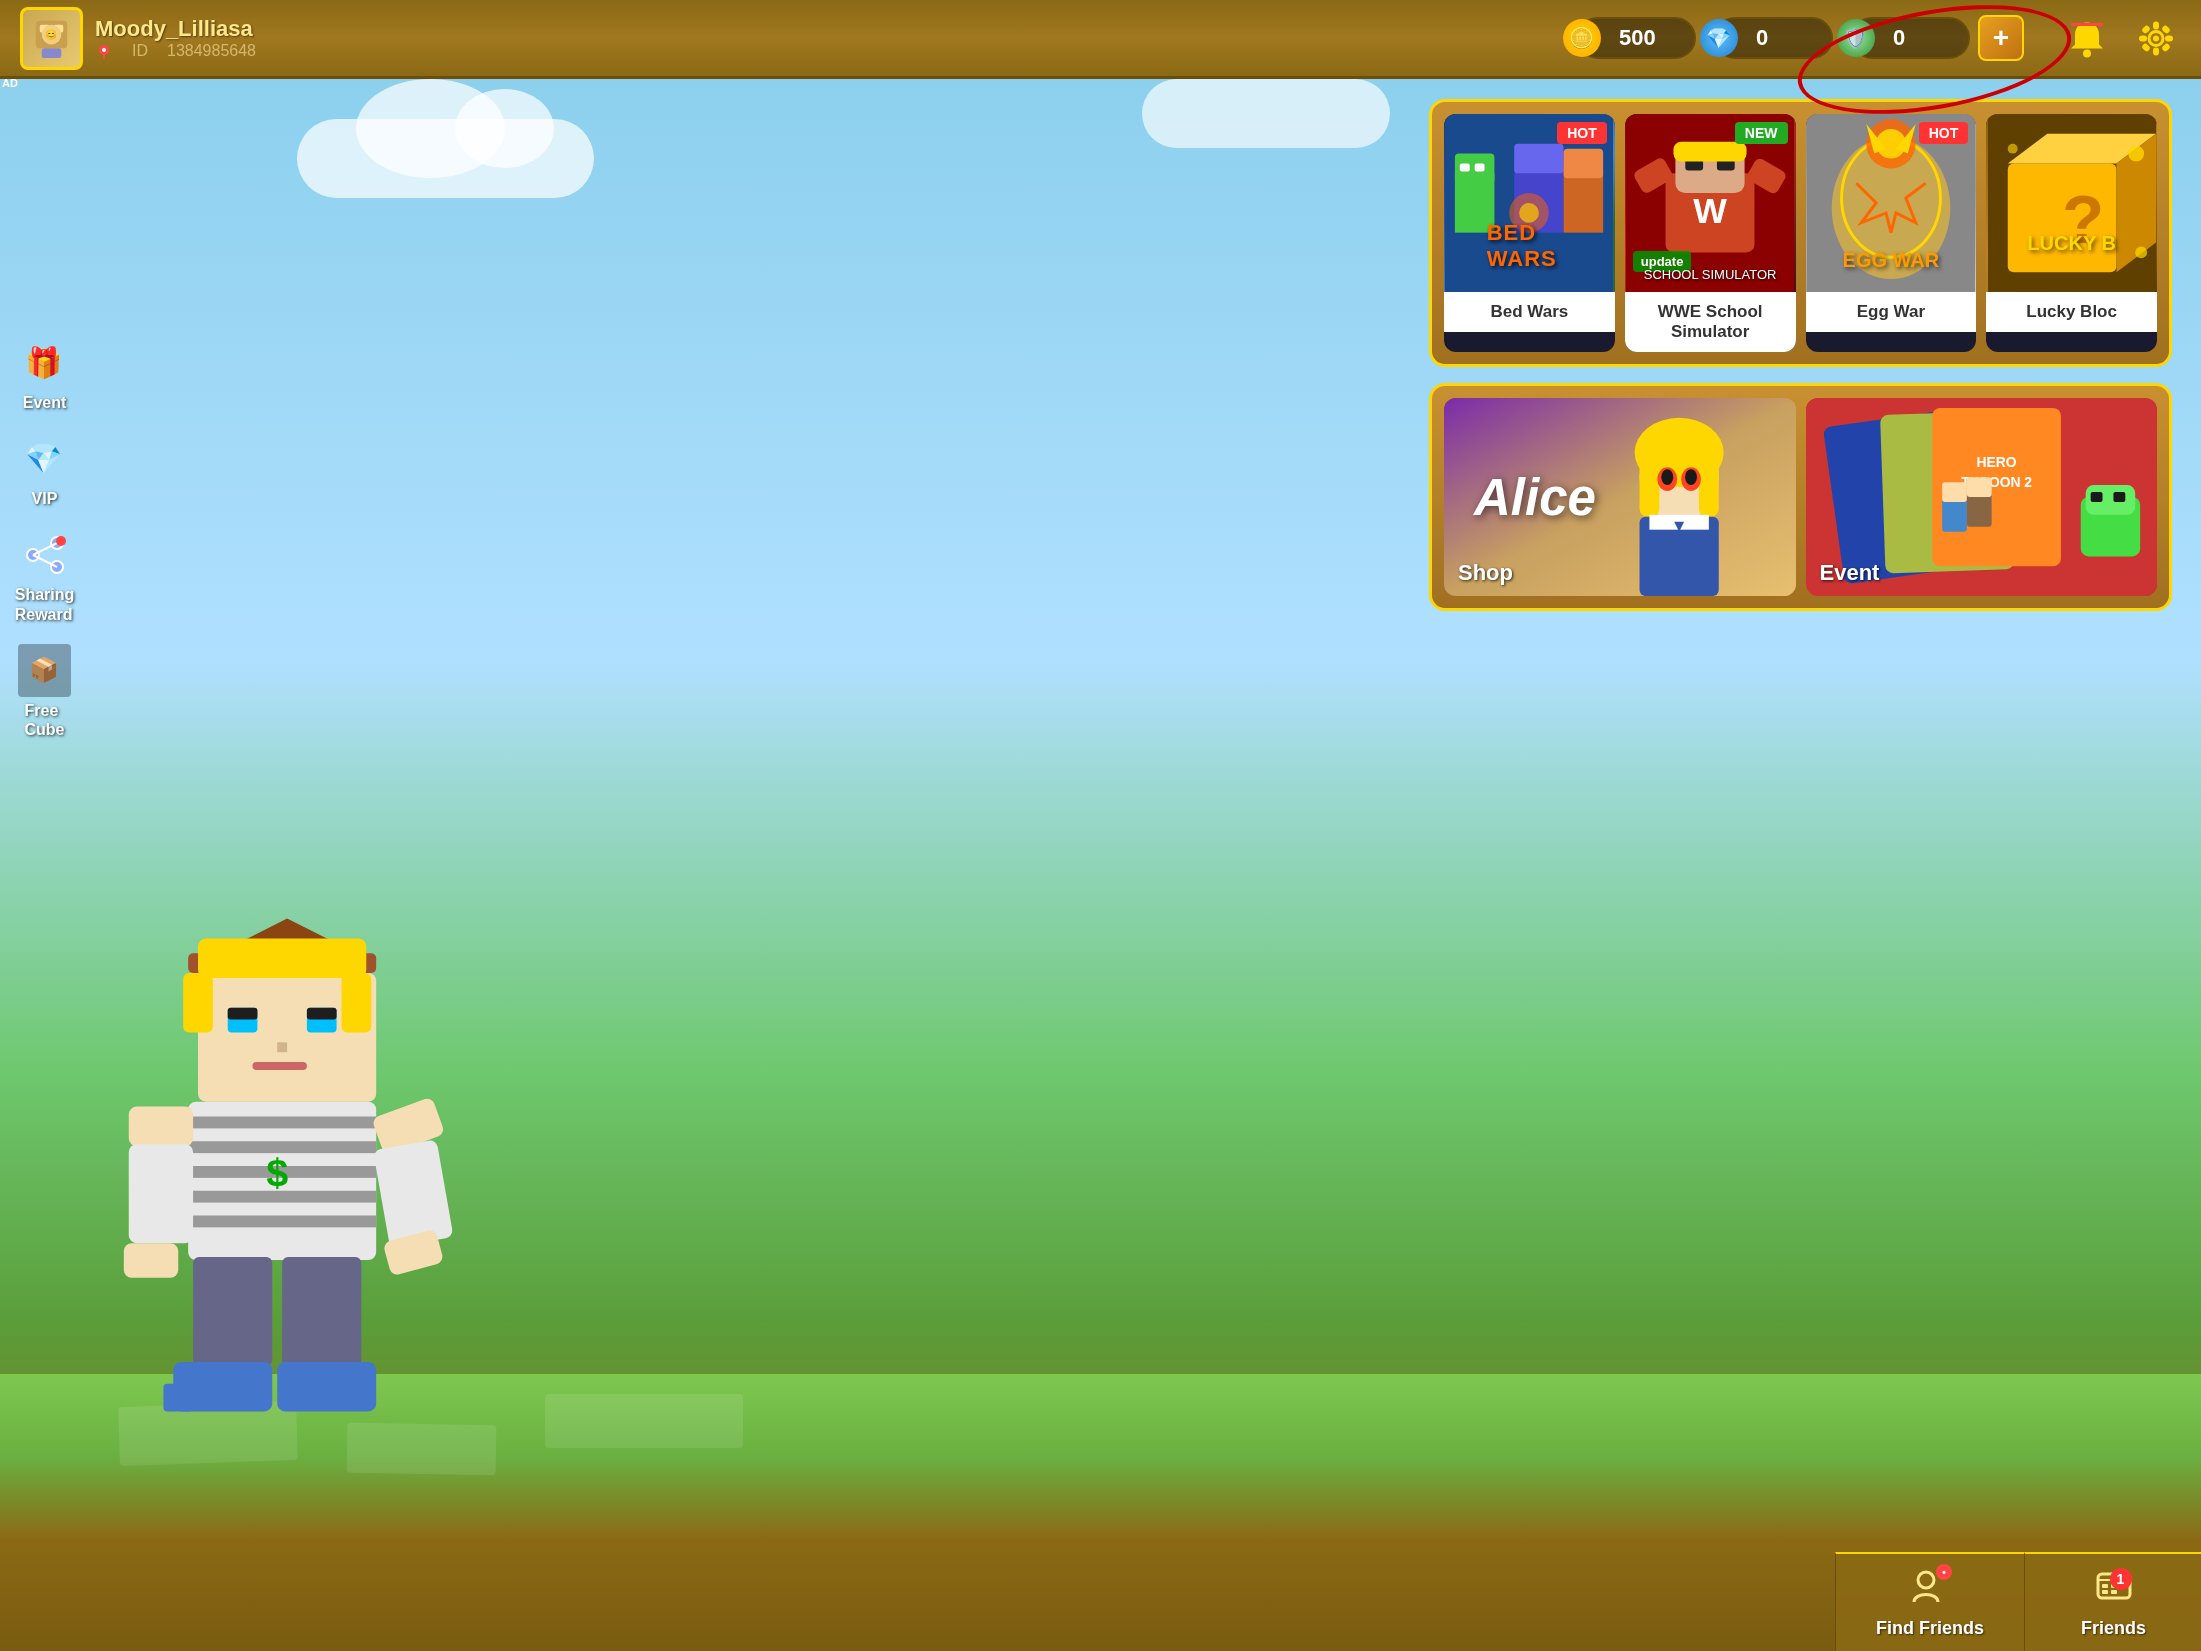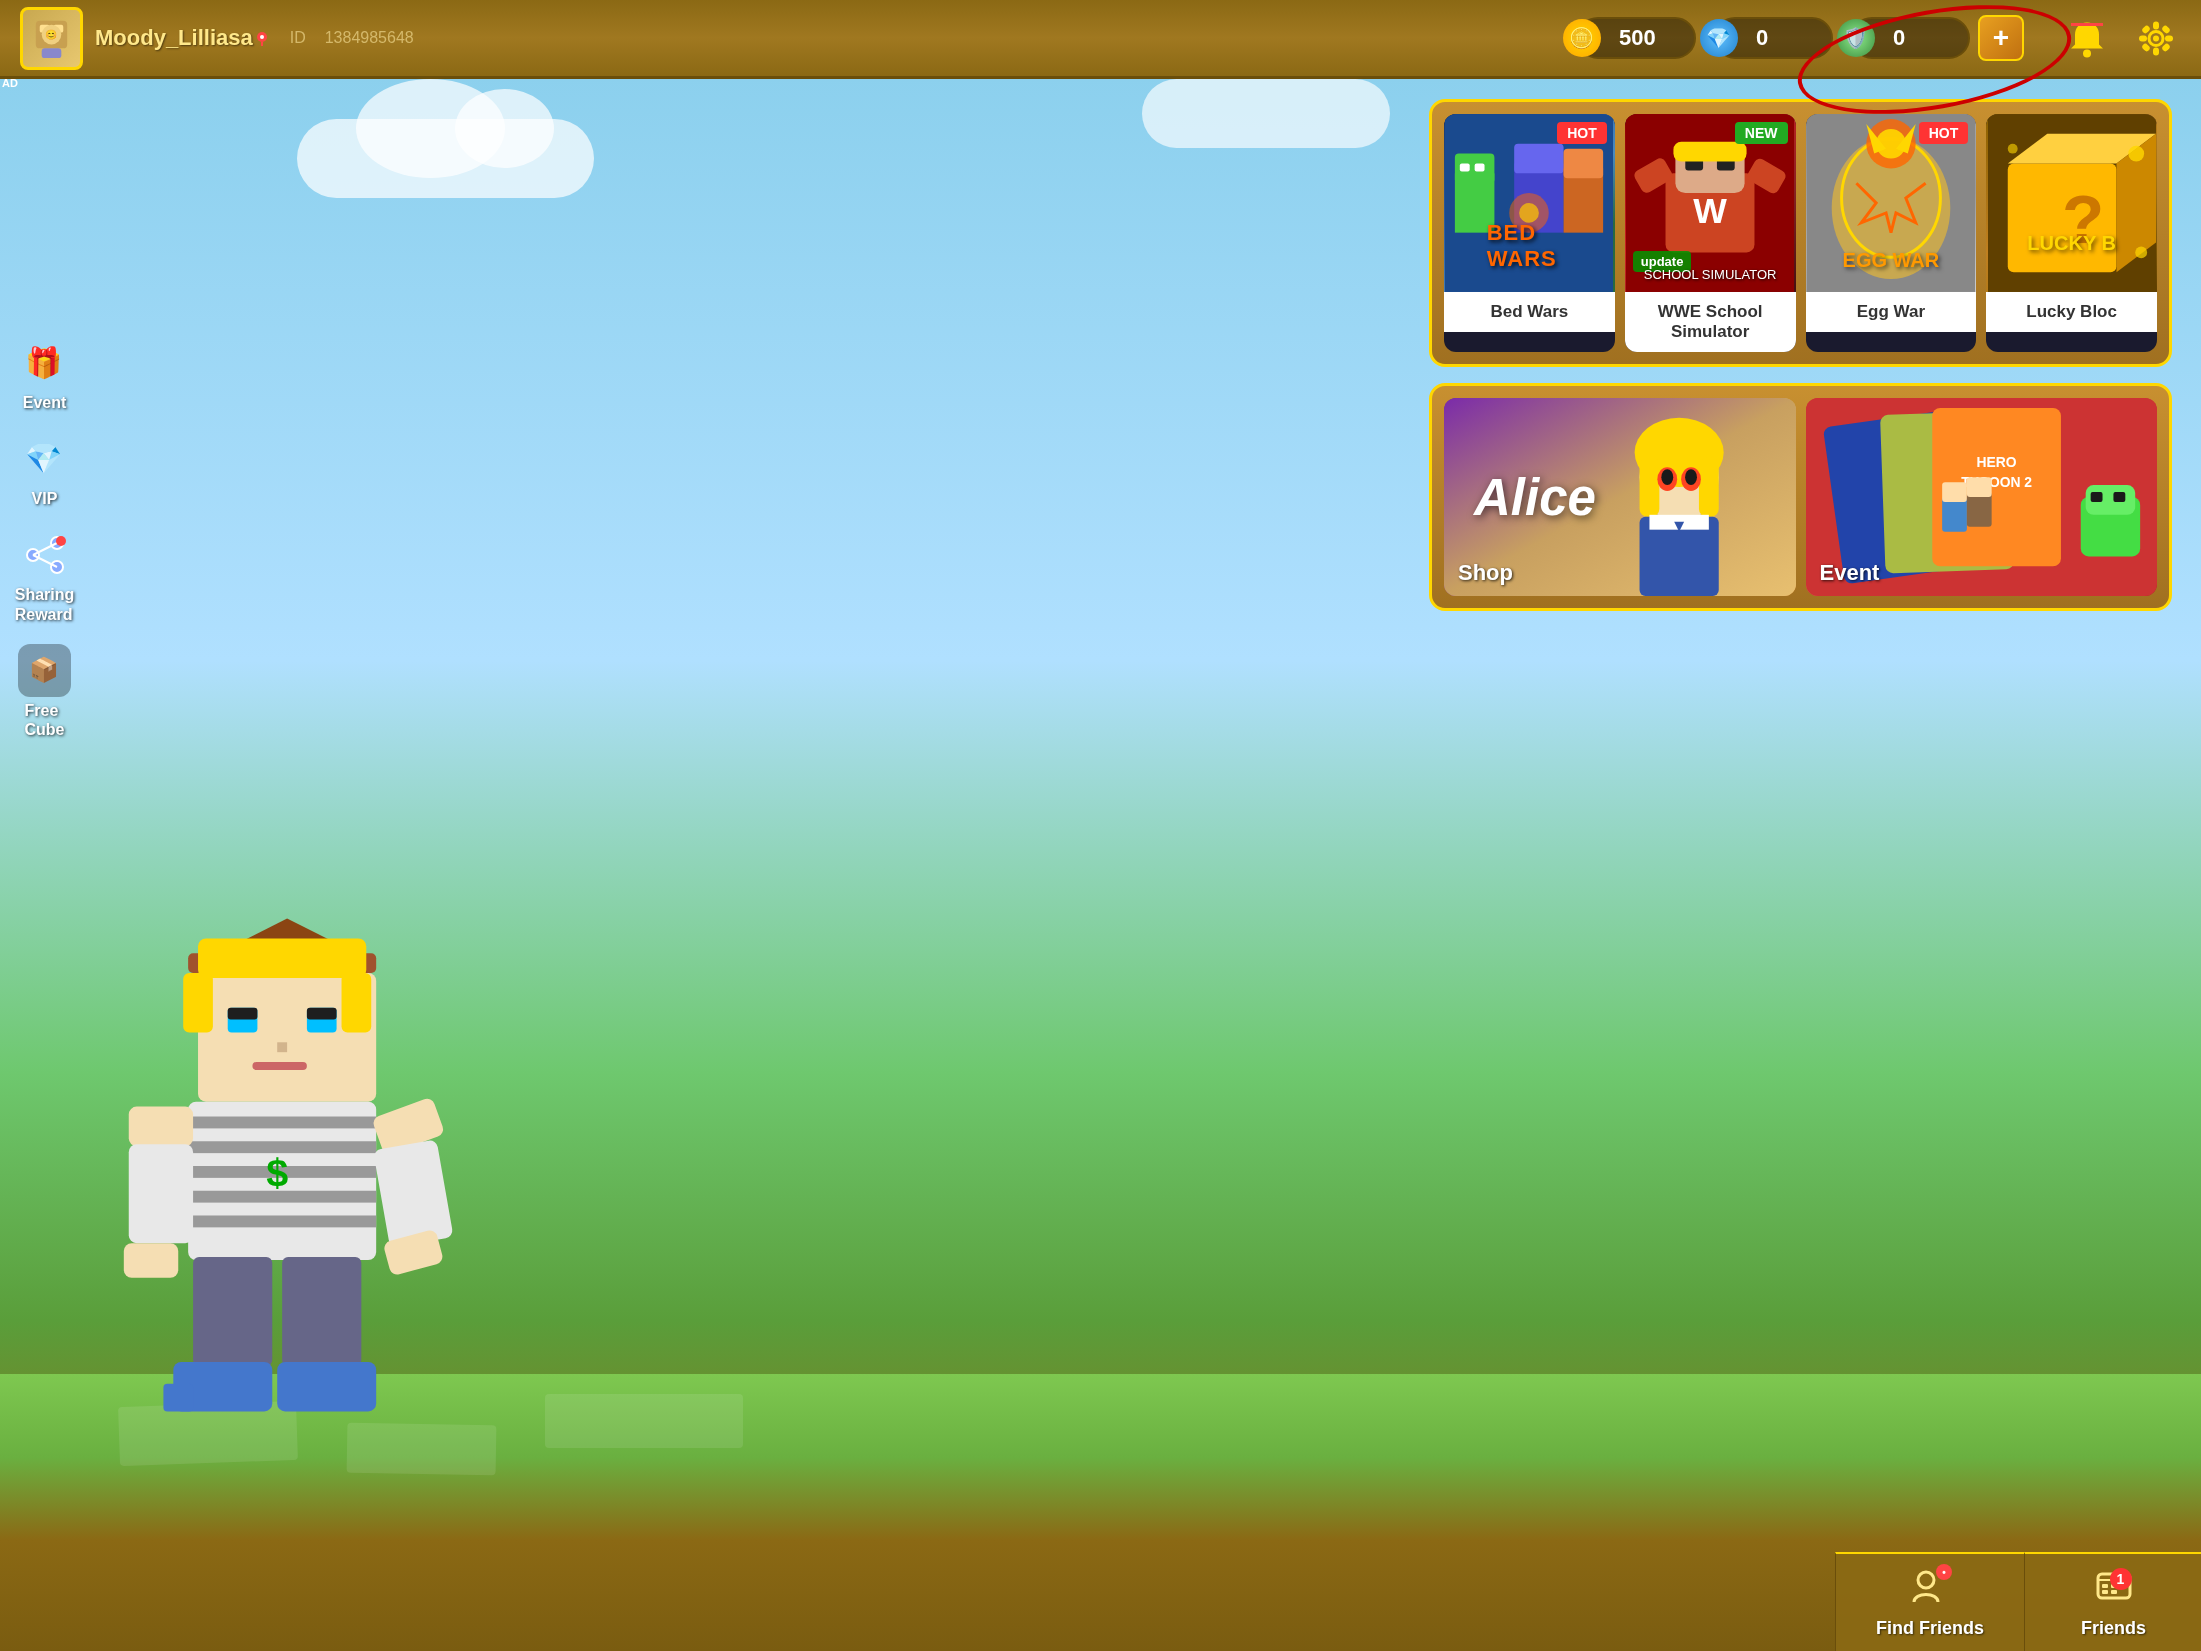--- a/index.html
+++ b/index.html
@@ -65,20 +65,21 @@
       border-radius: 8px;
       display: flex;
       align-items: center;
       justify-content: center;
       font-size: 28px;
       overflow: hidden;
     }
 
     .user-details {
       display: flex;
+      flex-direction: column;
     }
 
     .username {
       color: #FFE88A;
       font-size: 22px;
       font-weight: bold;
       text-shadow: 1px 1px 2px rgba(0,0,0,0.5);
     }
 
     .user-id {
@@ -645,21 +646,21 @@
         <circle cx="10" cy="22" r="6" fill="#88AAFF" stroke="white" stroke-width="2"></circle>
         <circle cx="34" cy="34" r="6" fill="#88AAFF" stroke="white" stroke-width="2"></circle>
         <line x1="10" y1="22" x2="34" y2="10" stroke="white" stroke-width="2"></line>
         <line x1="10" y1="22" x2="34" y2="34" stroke="white" stroke-width="2"></line>
         <circle cx="38" cy="8" r="5" fill="#FF4444"></circle>
       </svg>
     </div>
     <span class="sidebar-label">Sharing<br>Reward</span>
   </div>
   <div class="sidebar-item" style="margin-top:10px;">
-    <div class="sidebar-icon" style="background:rgba(0,0,0,0.3);border-radius:12px;padding:19px;font-size:24px;">
+    <div class="sidebar-icon" style="background:rgba(0,0,0,0.3);border-radius:4px;padding:19px;font-size:24px;">
       <span style="font-size:11px;color:white;font-weight:bold;position:absolute;top:-2px;left:2px;">AD</span>
       📦
     </div>
     <span class="sidebar-label">Free<br>Cube</span>
   </div>
 </div>
 
 <div class="character">
   <svg width="416" height="574" viewBox="0 0 420 580" style="font-size:300px">
 

